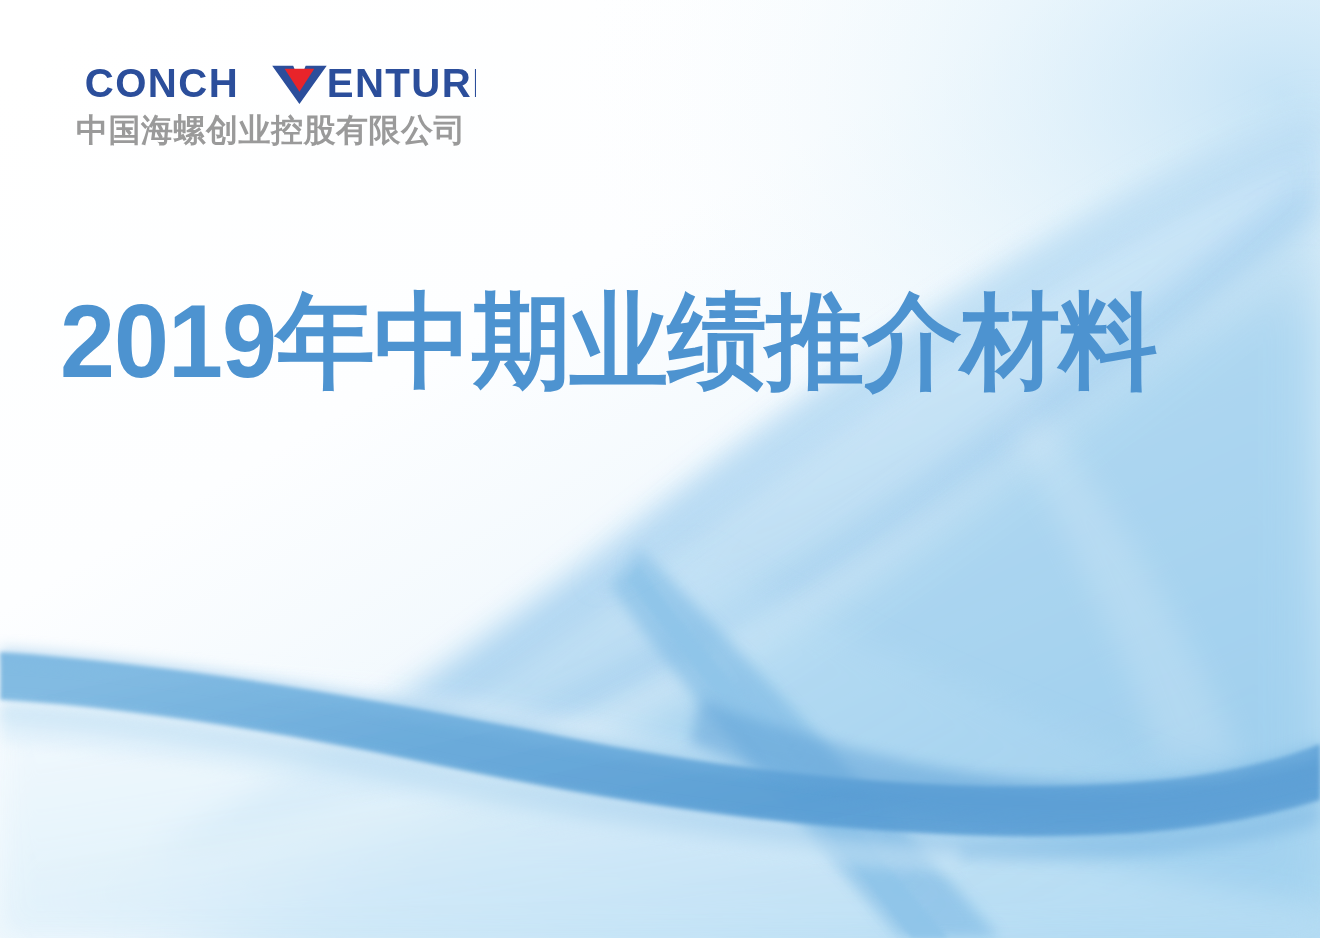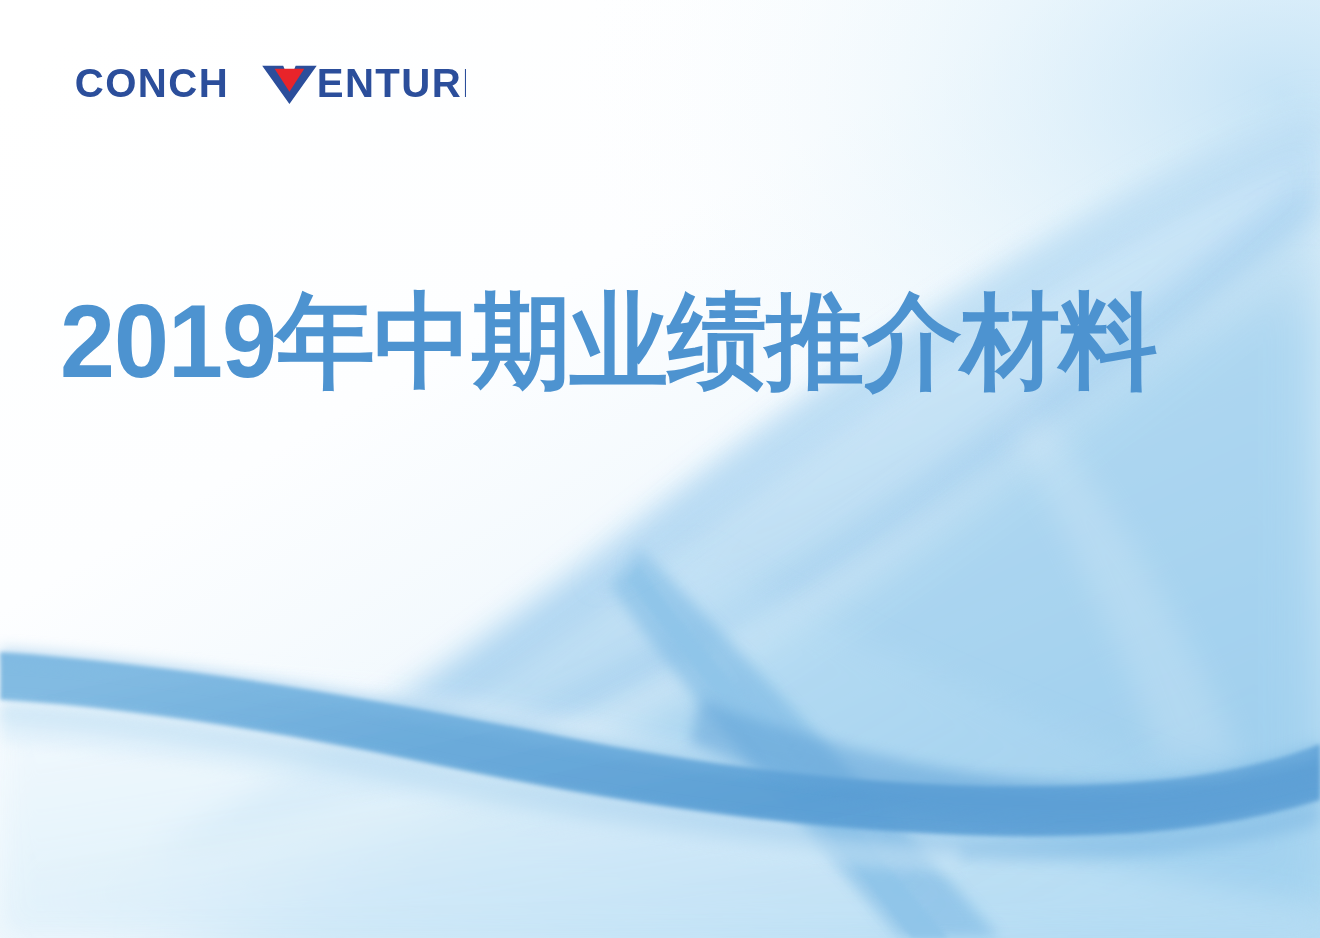--- a/index.html
+++ b/index.html
@@ -25,21 +25,21 @@
     position: absolute;
     inset: 0;
     width: 100%;
     height: 100%;
     display: block;
   }
 
   
   .logo-block {
     position: absolute;
-    left: 66px;
+    left: 76px;
     top: 62px;
     width: 410px;
     z-index: 10;
   }
   .logo-wordmark {
     display: block;
     width: 400px;
     height: 44px;
   }
   .logo-cn {
@@ -216,17 +216,18 @@
       <text x="0" y="37" font-family="'Liberation Sans','DejaVu Sans',sans-serif" font-size="42" font-weight="bold" letter-spacing="1.5" fill="#2B4E9B">CONCH</text>
 
       <g>
         <path d="M196,4 L218,4 L224.5,20 L231,4 L253,4 L224.5,44 Z" fill="#2B4E9B"></path>
         <path d="M209,7 L240,7 L224.5,31 Z" fill="#E8242A"></path>
       </g>
 
       <text x="253" y="37" font-family="'Liberation Sans','DejaVu Sans',sans-serif" font-size="42" font-weight="bold" letter-spacing="1.5" fill="#2B4E9B">ENTURE</text>
     </svg>
 
+    <span class="logo-cn">中国海螺创业控股有限公司</span>
   </div>
 
   <h1 class="title-main">2019年中期业绩推介材料</h1>
 
 </div>
 
 </body></html>

